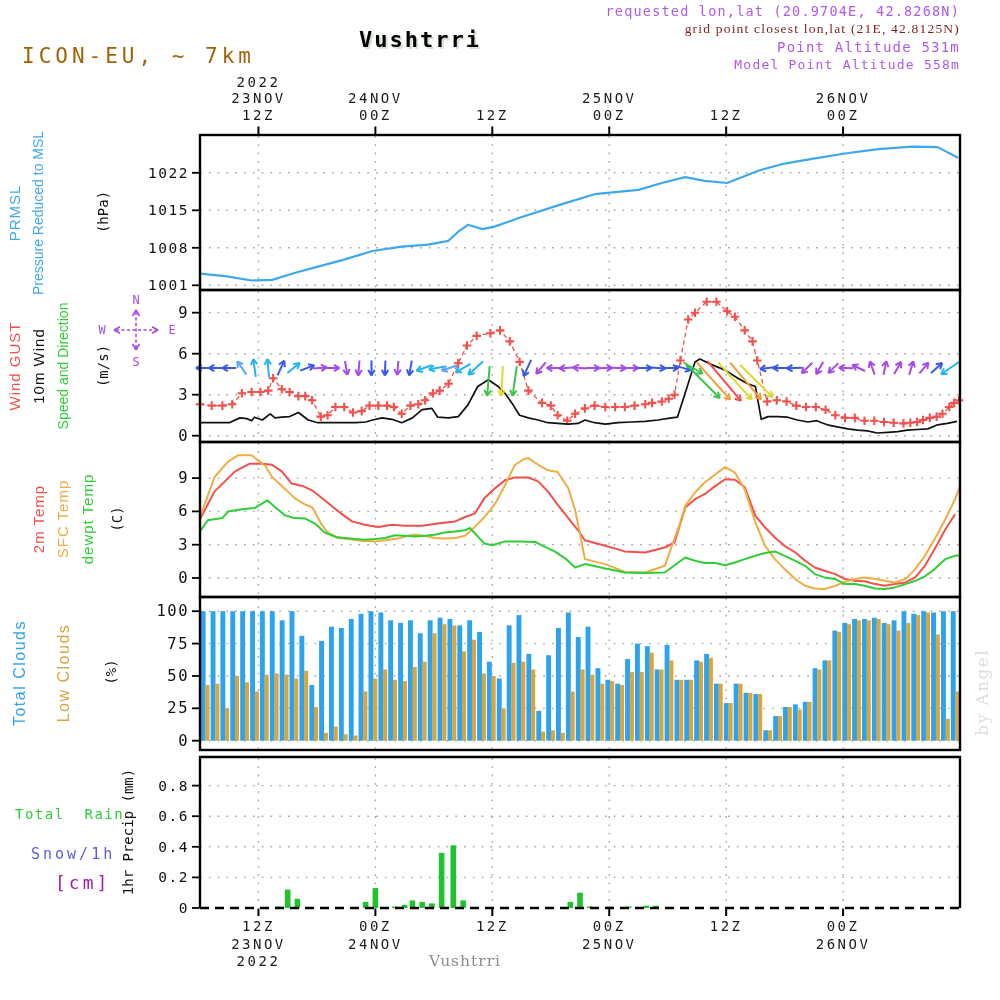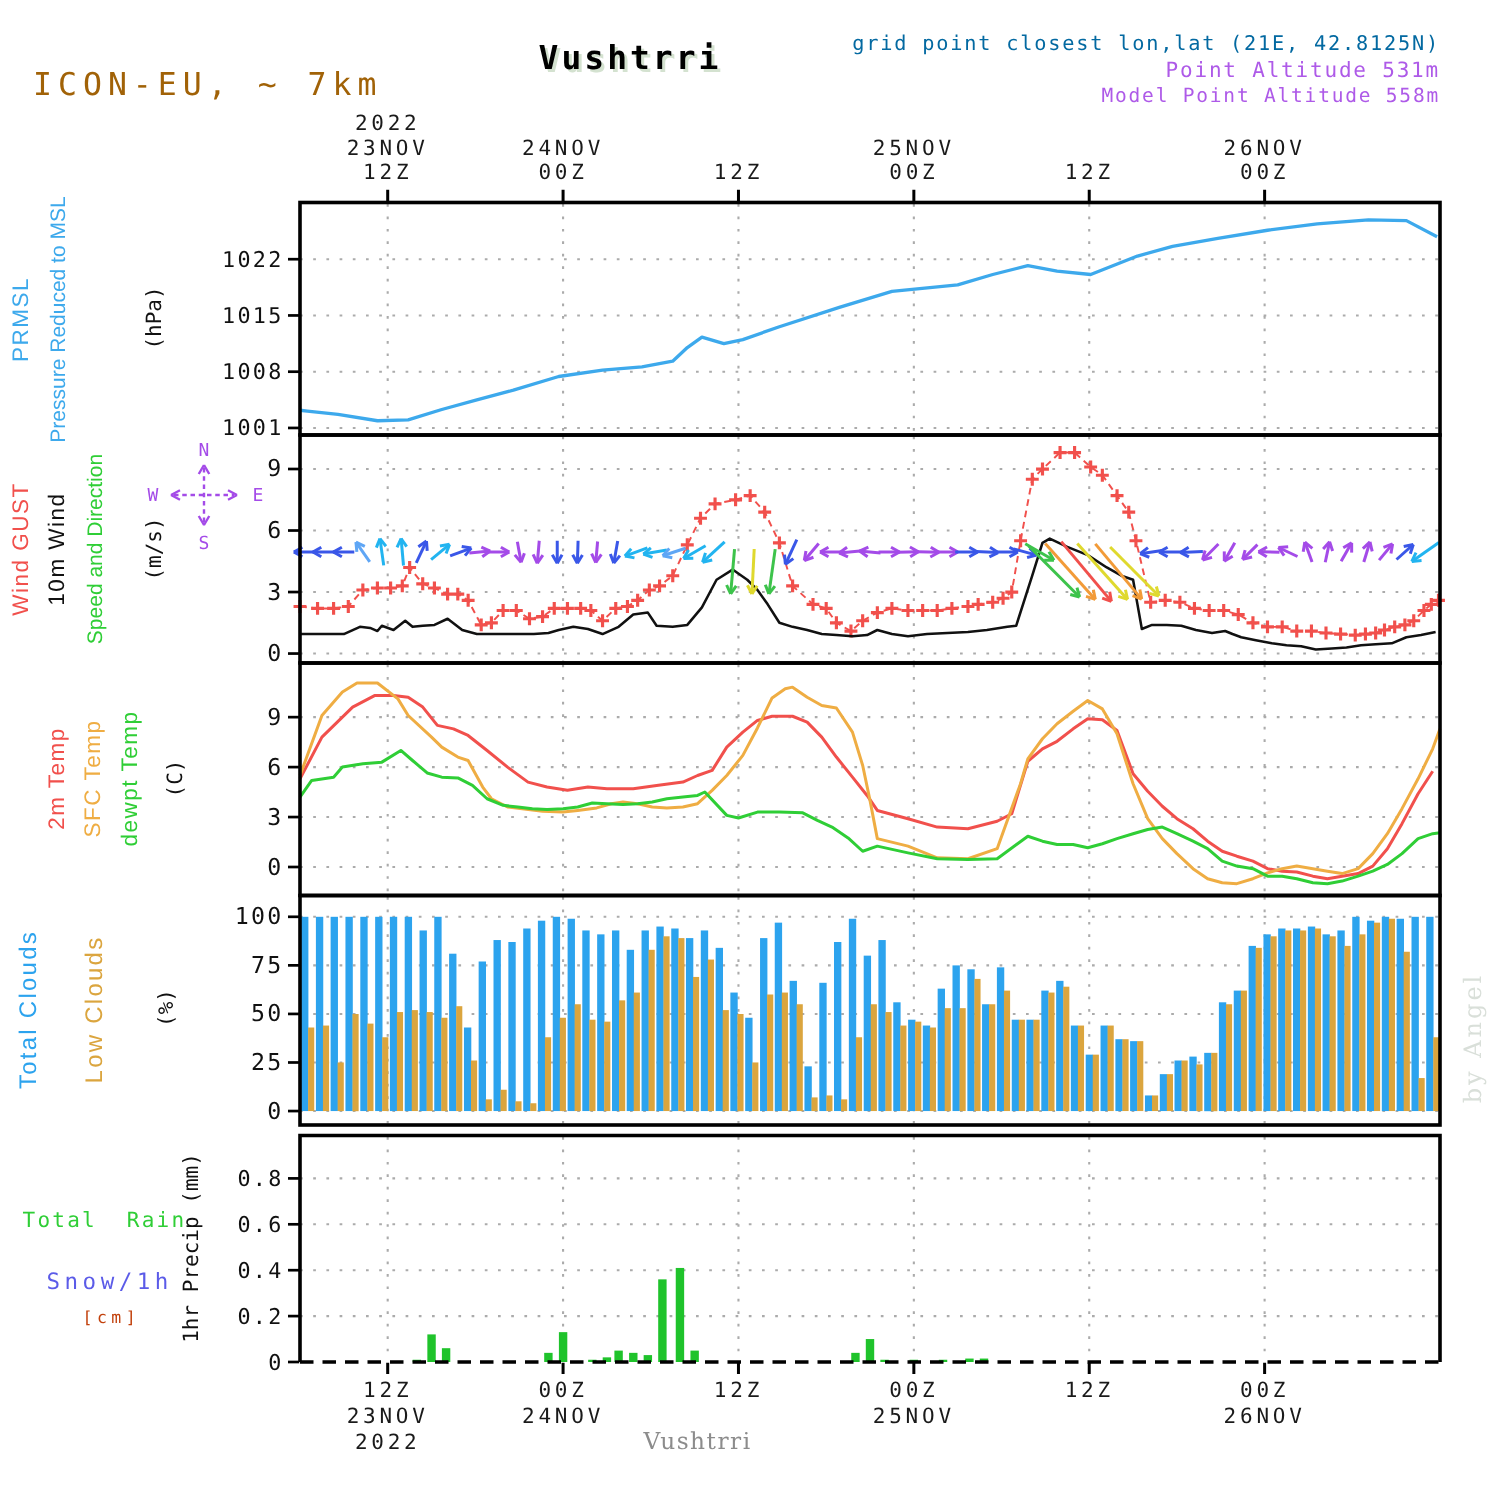--- a/index.html
+++ b/index.html
@@ -510,21 +510,22 @@
       <text x="726.1538461538462" y="931" font-size="14" text-anchor="middle" fill="#1a1a1a" letter-spacing="2.5" font-family="DejaVu Sans Mono,monospace">12Z</text>
       <line x1="843.0769230769231" y1="126.5" x2="843.0769230769231" y2="134" stroke="#000" stroke-width="2"></line>
       <line x1="843.0769230769231" y1="908.5" x2="843.0769230769231" y2="916" stroke="#000" stroke-width="2"></line>
       <text x="843.0769230769231" y="119.5" font-size="14" text-anchor="middle" fill="#1a1a1a" letter-spacing="2.5" font-family="DejaVu Sans Mono,monospace">00Z</text>
       <text x="843.0769230769231" y="103" font-size="14" text-anchor="middle" fill="#1a1a1a" letter-spacing="2.5" font-family="DejaVu Sans Mono,monospace">26NOV</text>
       <text x="843.0769230769231" y="931" font-size="14" text-anchor="middle" fill="#1a1a1a" letter-spacing="2.5" font-family="DejaVu Sans Mono,monospace">00Z</text>
       <text x="843.0769230769231" y="948.5" font-size="14" text-anchor="middle" fill="#1a1a1a" letter-spacing="2.5" font-family="DejaVu Sans Mono,monospace">26NOV</text>
     </svg>
 
   <div class="abs" style="left:420px;top:27px;transform:translateX(-50%);font-weight:bold;font-size:22px;letter-spacing:2px;color:#000;text-shadow:2px 2px 0 #d4e2d0;">Vushtrri</div>
-  <div class="abs" style="right:40px;top:21px;font-size:13.5px;letter-spacing:1.2px;color:#0369a1;">grid point closest lon,lat (21E, 42.8125N)</div>
+  <div class="abs" style="right:40px;top:3px;font-size:13.5px;letter-spacing:1.2px;color:#AE5AE8;">requested lon,lat (20.9704E, 42.8268N)</div>
+  <div class="abs" style="right:40px;top:21px;font-size:13.5px;letter-spacing:1.2px;color:#7f1d1d;font-family:Liberation Serif, serif;">grid point closest lon,lat (21E, 42.8125N)</div>
   <div class="abs" style="right:40px;top:39px;font-size:14px;letter-spacing:1.2px;color:#AE5AE8;">Point Altitude 531m</div>
   <div class="abs" style="right:40px;top:57px;font-size:13px;letter-spacing:1.2px;color:#AE5AE8;">Model Point Altitude 558m</div>
   <div class="abs" style="left:22px;top:44px;font-size:21px;letter-spacing:4px;color:#a16207;">ICON-EU, ~ 7km</div>
 
   <div class="vlab" style="left:14px;top:213px;font-size:15px;letter-spacing:1px;color:#3DA9EC;">PRMSL</div>
   <div class="vlab" style="left:38px;top:213px;font-size:14px;color:#3DA9EC;">Pressure Reduced to MSL</div>
   <div class="vlab mono" style="left:103px;top:212px;font-size:14px;color:#111;">(hPa)</div>
 
   <div class="vlab" style="left:14px;top:366px;font-size:15px;letter-spacing:1px;color:#F1504C;">Wind GUST</div>
   <div class="vlab" style="left:38px;top:366px;font-size:15px;letter-spacing:1px;color:#111;">10m Wind</div>
@@ -545,18 +546,18 @@
   <div class="vlab" style="left:62px;top:519px;font-size:15px;letter-spacing:1px;color:#EFAD43;">SFC Temp</div>
   <div class="vlab" style="left:87px;top:519px;font-size:15px;letter-spacing:1px;color:#2FCE36;">dewpt Temp</div>
   <div class="vlab mono" style="left:117px;top:519px;font-size:14px;color:#111;">(C)</div>
 
   <div class="vlab" style="left:20px;top:673px;font-size:16px;letter-spacing:1.5px;color:#2CA3EE;">Total Clouds</div>
   <div class="vlab" style="left:64px;top:673px;font-size:16px;letter-spacing:1.5px;color:#DBA53E;">Low Clouds</div>
   <div class="vlab mono" style="left:111px;top:672px;font-size:14px;color:#111;">(%)</div>
 
   <div class="abs" style="left:15px;top:806px;font-size:14px;letter-spacing:1.5px;color:#2FCE36;text-align:center;">Total  Rain</div>
   <div class="abs" style="left:31px;top:845px;font-size:15px;letter-spacing:3px;color:#5B5BE8;">Snow/1h</div>
-  <div class="abs" style="left:55px;top:872px;font-size:11px;letter-spacing:3px;color:#c2410c;">[cm]</div>
+  <div class="abs" style="left:55px;top:872px;font-size:18px;letter-spacing:3px;color:#a21caf;">[cm]</div>
   <div class="vlab mono" style="left:128px;top:832px;font-size:14px;color:#111;">1hr Precip (mm)</div>
 
   <div class="abs serif" style="left:465px;top:952px;transform:translateX(-50%);font-size:15.5px;letter-spacing:1px;color:#8C8C8C;">Vushtrri</div>
   <div class="abs serif" style="left:982px;top:692px;transform:translate(-50%,-50%) rotate(-90deg);white-space:pre;font-size:16px;letter-spacing:2px;color:#D9DFD9;">by Angel</div>
 </div>
 
 </body></html>

